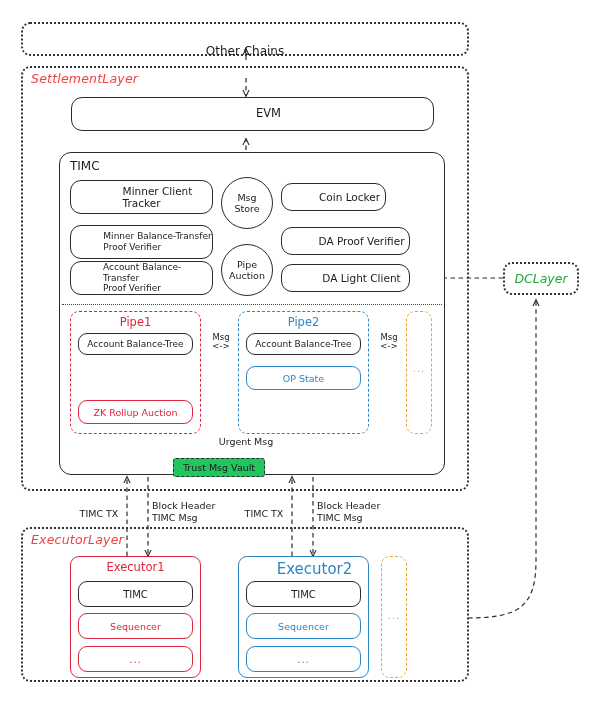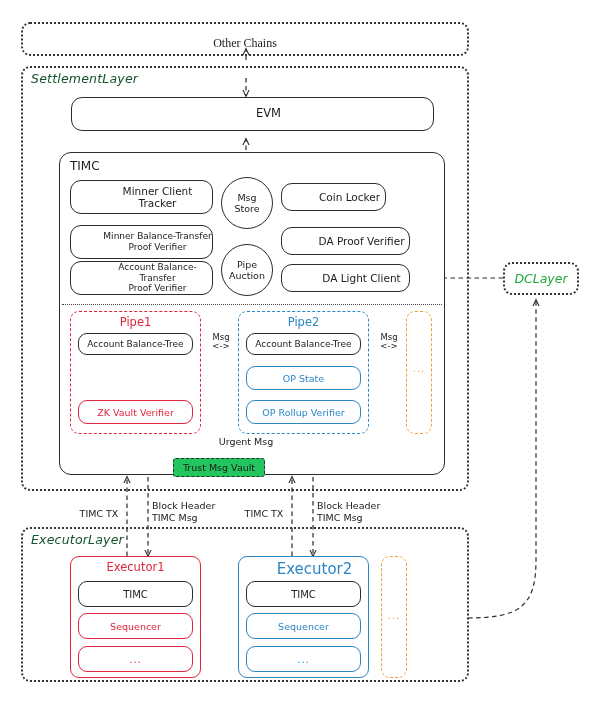--- a/index.html
+++ b/index.html
@@ -23,33 +23,33 @@
     width: 600px; height: 702px;
     pointer-events: none;
   }
   
   .box {
     position: absolute;
     box-sizing: border-box;
     display: flex;
     align-items: center;
     justify-content: center;
-    text-align: center;
+    text-align: left;
     line-height: 1.18;
     padding-left: 32px;
   }
   .layerbox {
     border: 2px dotted #333;
     border-radius: 9px;
     align-items: flex-start;
     justify-content: flex-start;
   }
   .layerlabel {
     position: absolute;
-    color: #14532d;
+    color: #ef4444;
     font-size: 12.5px;
     font-style: italic;
     letter-spacing: 0.2px;
     white-space: nowrap;
   }
   .solidbox {
     border: 1.6px solid #2b2b2b;
     border-radius: 11px;
     background: #fff;
     font-size: 10.5px;
@@ -183,21 +183,21 @@
       <path d="M292,556 L292,477"></path>
 
       <path d="M313,477 L313,556"></path>
 
       <path d="M468,618 C520,618 536,606 536,560 L536,300"></path>
     </g>
   </svg>
 
   <div class="box layerbox" style="left:21px; top:22px; width:448px; height:34px;">
   </div>
-  <div class="hdr" style="left:21px; top:36px; width:448px; text-align:center;font-family:Liberation Serif, serif;">Other Chains</div>
+  <div class="hdr" style="left:21px; top:44px; width:448px; text-align:center;">Other Chains</div>
 
   <div class="box layerbox" style="left:21px; top:66px; width:448px; height:425px;"></div>
   <div class="layerlabel" style="left:31px; top:71px;">SettlementLayer</div>
 
   <div class="box solidbox" style="left:71px; top:97px; width:363px; height:34px; font-size:11.5px;">EVM</div>
 
   <div class="box bigbox" style="left:59px; top:152px; width:386px; height:323px;"></div>
   <div class="hdr" style="left:70px; top:159px;">TIMC</div>
 
   <div class="box solidbox" style="left:70px; top:180px; width:143px; height:34px;">
@@ -235,32 +235,31 @@
   <div class="box solidbox" style="left:281px; top:183px; width:105px; height:28px;">Coin Locker</div>
   <div class="box solidbox" style="left:281px; top:227px; width:129px; height:28px;">DA Proof Verifier</div>
   <div class="box solidbox" style="left:281px; top:264px; width:129px; height:28px;">DA Light Client</div>
 
   <div style="position:absolute; left:62px; top:304px; width:380px; height:0;
               border-top:1.5px dotted #444;"></div>
 
   <div class="pipebox pipe-red" style="left:70px; top:311px; width:131px; height:123px;"></div>
   <div class="pipetitle t-red" style="left:70px; top:315px; width:131px;">Pipe1</div>
   <div class="chip" style="left:78px; top:333px; width:115px; height:22px; font-size:9px;">Account Balance-Tree</div>
-  <div class="chip chip-red" style="left:78px; top:400px; width:115px; height:24px;">ZK Vault Verifier</div>
+  <div class="chip chip-red" style="left:78px; top:400px; width:115px; height:24px;">ZK Rollup Auction</div>
 
   <div class="msgtag" style="left:204px; top:333px; width:34px;">
     <span>Msg</span><br>
     <span>&lt;-&gt;</span>
   </div>
 
   <div class="pipebox pipe-blue" style="left:238px; top:311px; width:131px; height:123px;"></div>
   <div class="pipetitle t-blue" style="left:238px; top:315px; width:131px;">Pipe2</div>
   <div class="chip" style="left:246px; top:333px; width:115px; height:22px; font-size:9px;">Account Balance-Tree</div>
   <div class="chip chip-blue" style="left:246px; top:366px; width:115px; height:24px;">OP State</div>
-  <div class="chip chip-blue" style="left:246px; top:400px; width:115px; height:24px;">OP Rollup Verifier</div>
 
   <div class="msgtag" style="left:372px; top:333px; width:34px;">
     <span>Msg</span><br>
     <span>&lt;-&gt;</span>
   </div>
 
   <div class="pipebox pipe-amber" style="left:406px; top:311px; width:26px; height:123px;"></div>
   <div class="chip-amber ellip" style="position:absolute; left:406px; top:363px; width:26px;
               text-align:center; font-size:10px; color:#f0a030;">...</div>
 

